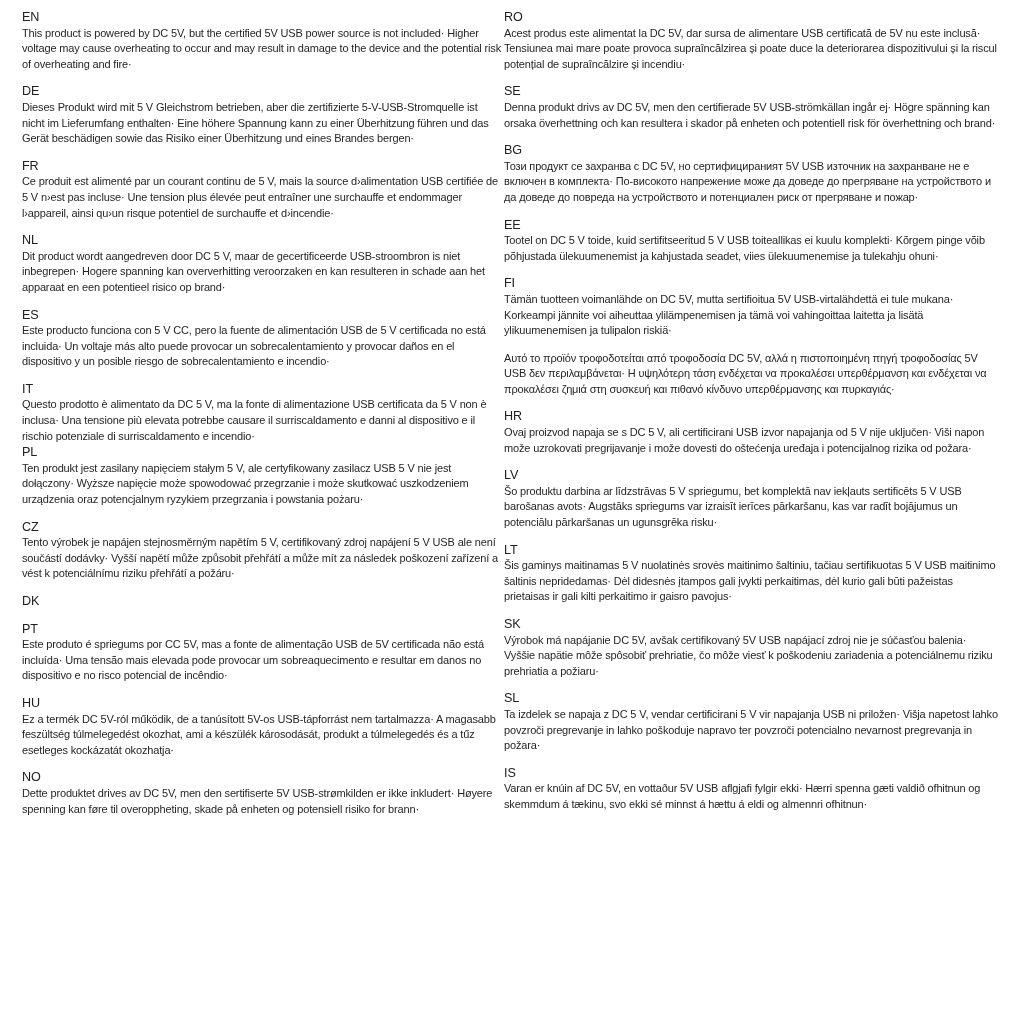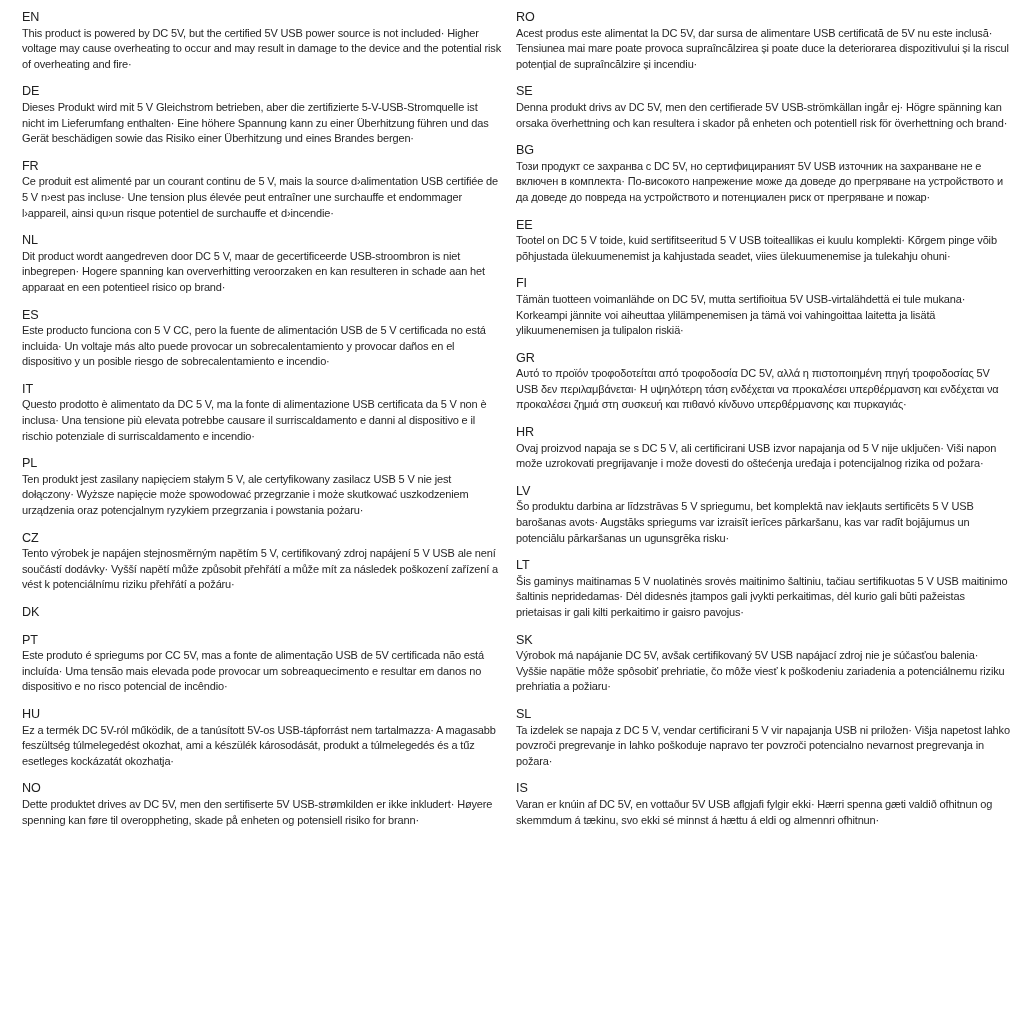--- a/index.html
+++ b/index.html
@@ -13,21 +13,21 @@
     overflow: hidden;
     font-family: "Liberation Sans", "DejaVu Sans", sans-serif;
     color: #262626;
   }
   .page {
     box-sizing: border-box;
     width: 1024px;
     height: 1024px;
     padding: 10px 10px 4px 22px;
     display: flex;
-    gap: 14px;
+    gap: 2px;
   }
   .column {
     flex: 0 0 auto;
   }
   .column-left  { width: 480px; }
   .column-right { width: 496px; }
   .section {
     margin-bottom: 12px;
   }
   .lang-code {
@@ -38,21 +38,21 @@
     color: #202020;
   }
   .lang-text {
     font-size: 11px;
     line-height: 15.6px;
     letter-spacing: -0.15px;
     color: #262626;
     text-align: left;
   }
   
-  [data-name="language-section-it"] { margin-bottom: 12px; }
+  [data-name="language-section-it"] { margin-bottom: 1px; }
   [data-name="language-section-is"] { margin-bottom: 4px; }
   [data-name="language-section-no"] { margin-bottom: 12px; }
 </style>
 </head>
 <body>
 
 <div class="page" data-name="safety-notice-document">
   <div class="column column-left" data-name="column-left">
       <div class="section" data-name="language-section-en">
         <div class="lang-code" data-name="language-code">EN</div>
@@ -117,21 +117,20 @@
       </div>
       <div class="section" data-name="language-section-ee">
         <div class="lang-code" data-name="language-code">EE</div>
         <div class="lang-text" data-name="language-text">Tootel on DC 5 V toide, kuid sertifitseeritud 5 V USB toiteallikas ei kuulu komplekti· Kõrgem pinge võib põhjustada ülekuumenemist ja kahjustada seadet, viies ülekuumenemise ja tulekahju ohuni·</div>
       </div>
       <div class="section" data-name="language-section-fi">
         <div class="lang-code" data-name="language-code">FI</div>
         <div class="lang-text" data-name="language-text">Tämän tuotteen voimanlähde on DC 5V, mutta sertifioitua 5V USB-virtalähdettä ei tule mukana· Korkeampi jännite voi aiheuttaa ylilämpenemisen ja tämä voi vahingoittaa laitetta ja lisätä ylikuumenemisen ja tulipalon riskiä·</div>
       </div>
       <div class="section" data-name="language-section-gr">
-        <div class="lang-code" data-name="language-code">GR</div>
         <div class="lang-text" data-name="language-text">Αυτό το προϊόν τροφοδοτείται από τροφοδοσία DC 5V, αλλά η πιστοποιημένη πηγή τροφοδοσίας 5V USB δεν περιλαμβάνεται· Η υψηλότερη τάση ενδέχεται να προκαλέσει υπερθέρμανση και ενδέχεται να προκαλέσει ζημιά στη συσκευή και πιθανό κίνδυνο υπερθέρμανσης και πυρκαγιάς·</div>
       </div>
       <div class="section" data-name="language-section-hr">
         <div class="lang-code" data-name="language-code">HR</div>
         <div class="lang-text" data-name="language-text">Ovaj proizvod napaja se s DC 5 V, ali certificirani USB izvor napajanja od 5 V nije uključen· Viši napon može uzrokovati pregrijavanje i može dovesti do oštećenja uređaja i potencijalnog rizika od požara·</div>
       </div>
       <div class="section" data-name="language-section-lv">
         <div class="lang-code" data-name="language-code">LV</div>
         <div class="lang-text" data-name="language-text">Šo produktu darbina ar līdzstrāvas 5 V spriegumu, bet komplektā nav iekļauts sertificēts 5 V USB barošanas avots· Augstāks spriegums var izraisīt ierīces pārkaršanu, kas var radīt bojājumus un potenciālu pārkaršanas un ugunsgrēka risku·</div>
       </div>

